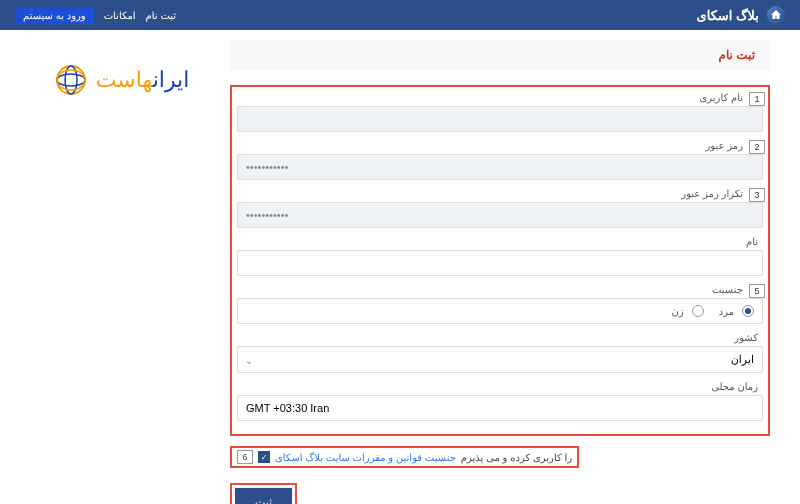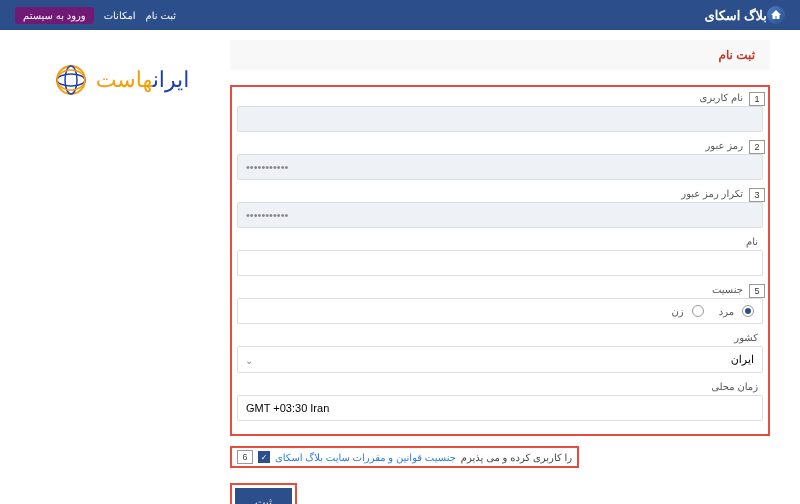--- a/index.html
+++ b/index.html
@@ -1,23 +1,23 @@
 <!DOCTYPE html>
 <html dir="rtl" lang="fa"><head>
 <meta charset="utf-8">
 <style>
 * { margin: 0; padding: 0; box-sizing: border-box; }
 body { font-family: Tahoma, Arial, sans-serif; background: #fff; font-size: 11px; }
 .header { background: #2c4f8c; color: #fff; height: 30px; display: flex; align-items: center; justify-content: space-between; padding: 0 15px; }
-.header-right { display: flex; align-items: center; }
+.header-right { display: flex; align-items: center; gap: 8px; }
 .header-logo { width: 18px; height: 18px; border-radius: 50%; background: linear-gradient(135deg,#4a7fc9,#2c4f8c); display: flex; align-items: center; justify-content: center; }
 .header-title { font-size: 13px; font-weight: bold; }
 .header-left { display: flex; align-items: center; gap: 10px; }
 .header-link { color: #fff; font-size: 10px; cursor: pointer; }
-.login-btn { background: #701a75; color: #fff; padding: 3px 8px; border-radius: 3px; font-size: 10px; cursor: pointer; }
+.login-btn { background: #1d4ed8; color: #fff; padding: 3px 8px; border-radius: 3px; font-size: 10px; cursor: pointer; }
 .container { display: flex; padding: 10px 30px; gap: 20px; }
 .brand { width: 180px; padding-top: 20px; text-align: center; }
 .brand-logo { display: flex; align-items: center; justify-content: center; gap: 5px; }
 .brand-icon { width: 40px; height: 40px; }
 .brand-text { font-size: 22px; font-weight: normal; }
 .brand-text .c2 { color: #f59e0b; }
 .brand-text .c3 { color: #1e40af; }
 .main { flex: 1; }
 .page-title-bar { background: #f8f8f8; padding: 8px 15px; margin-bottom: 15px; }
 .page-title { color: #c0392b; font-size: 12px; font-weight: bold; }

